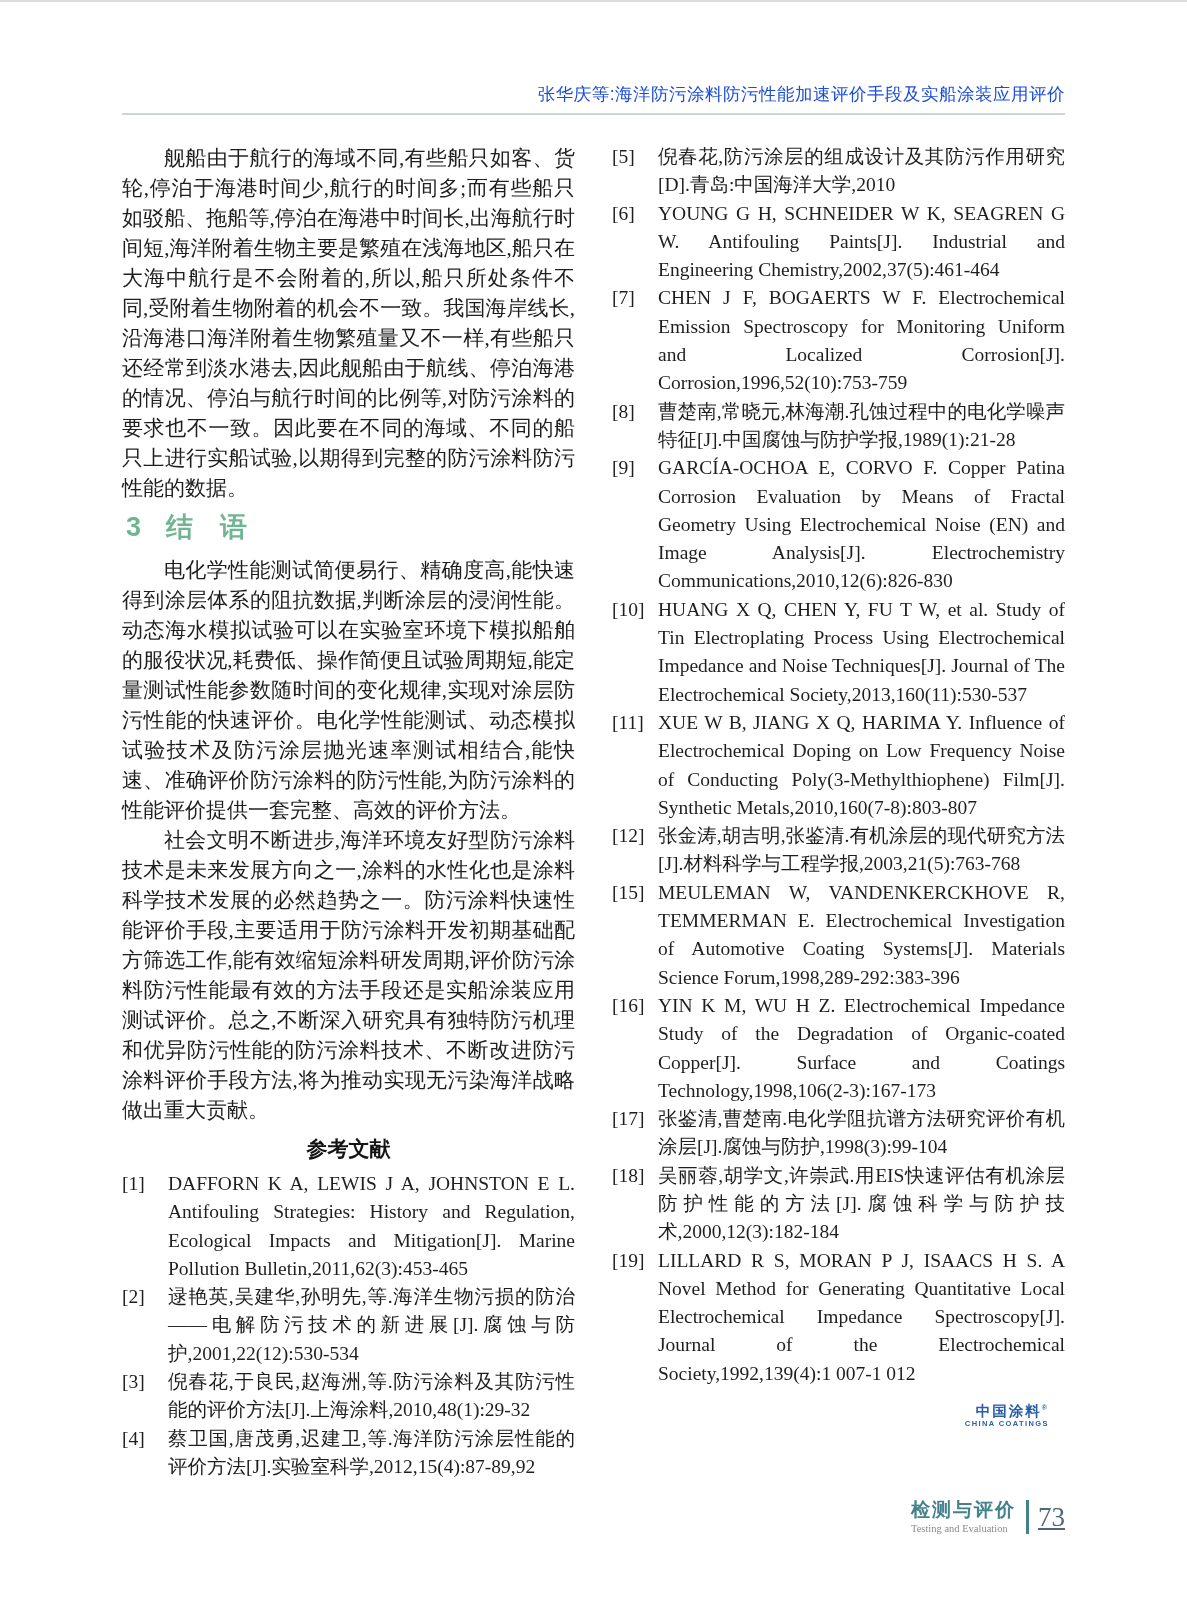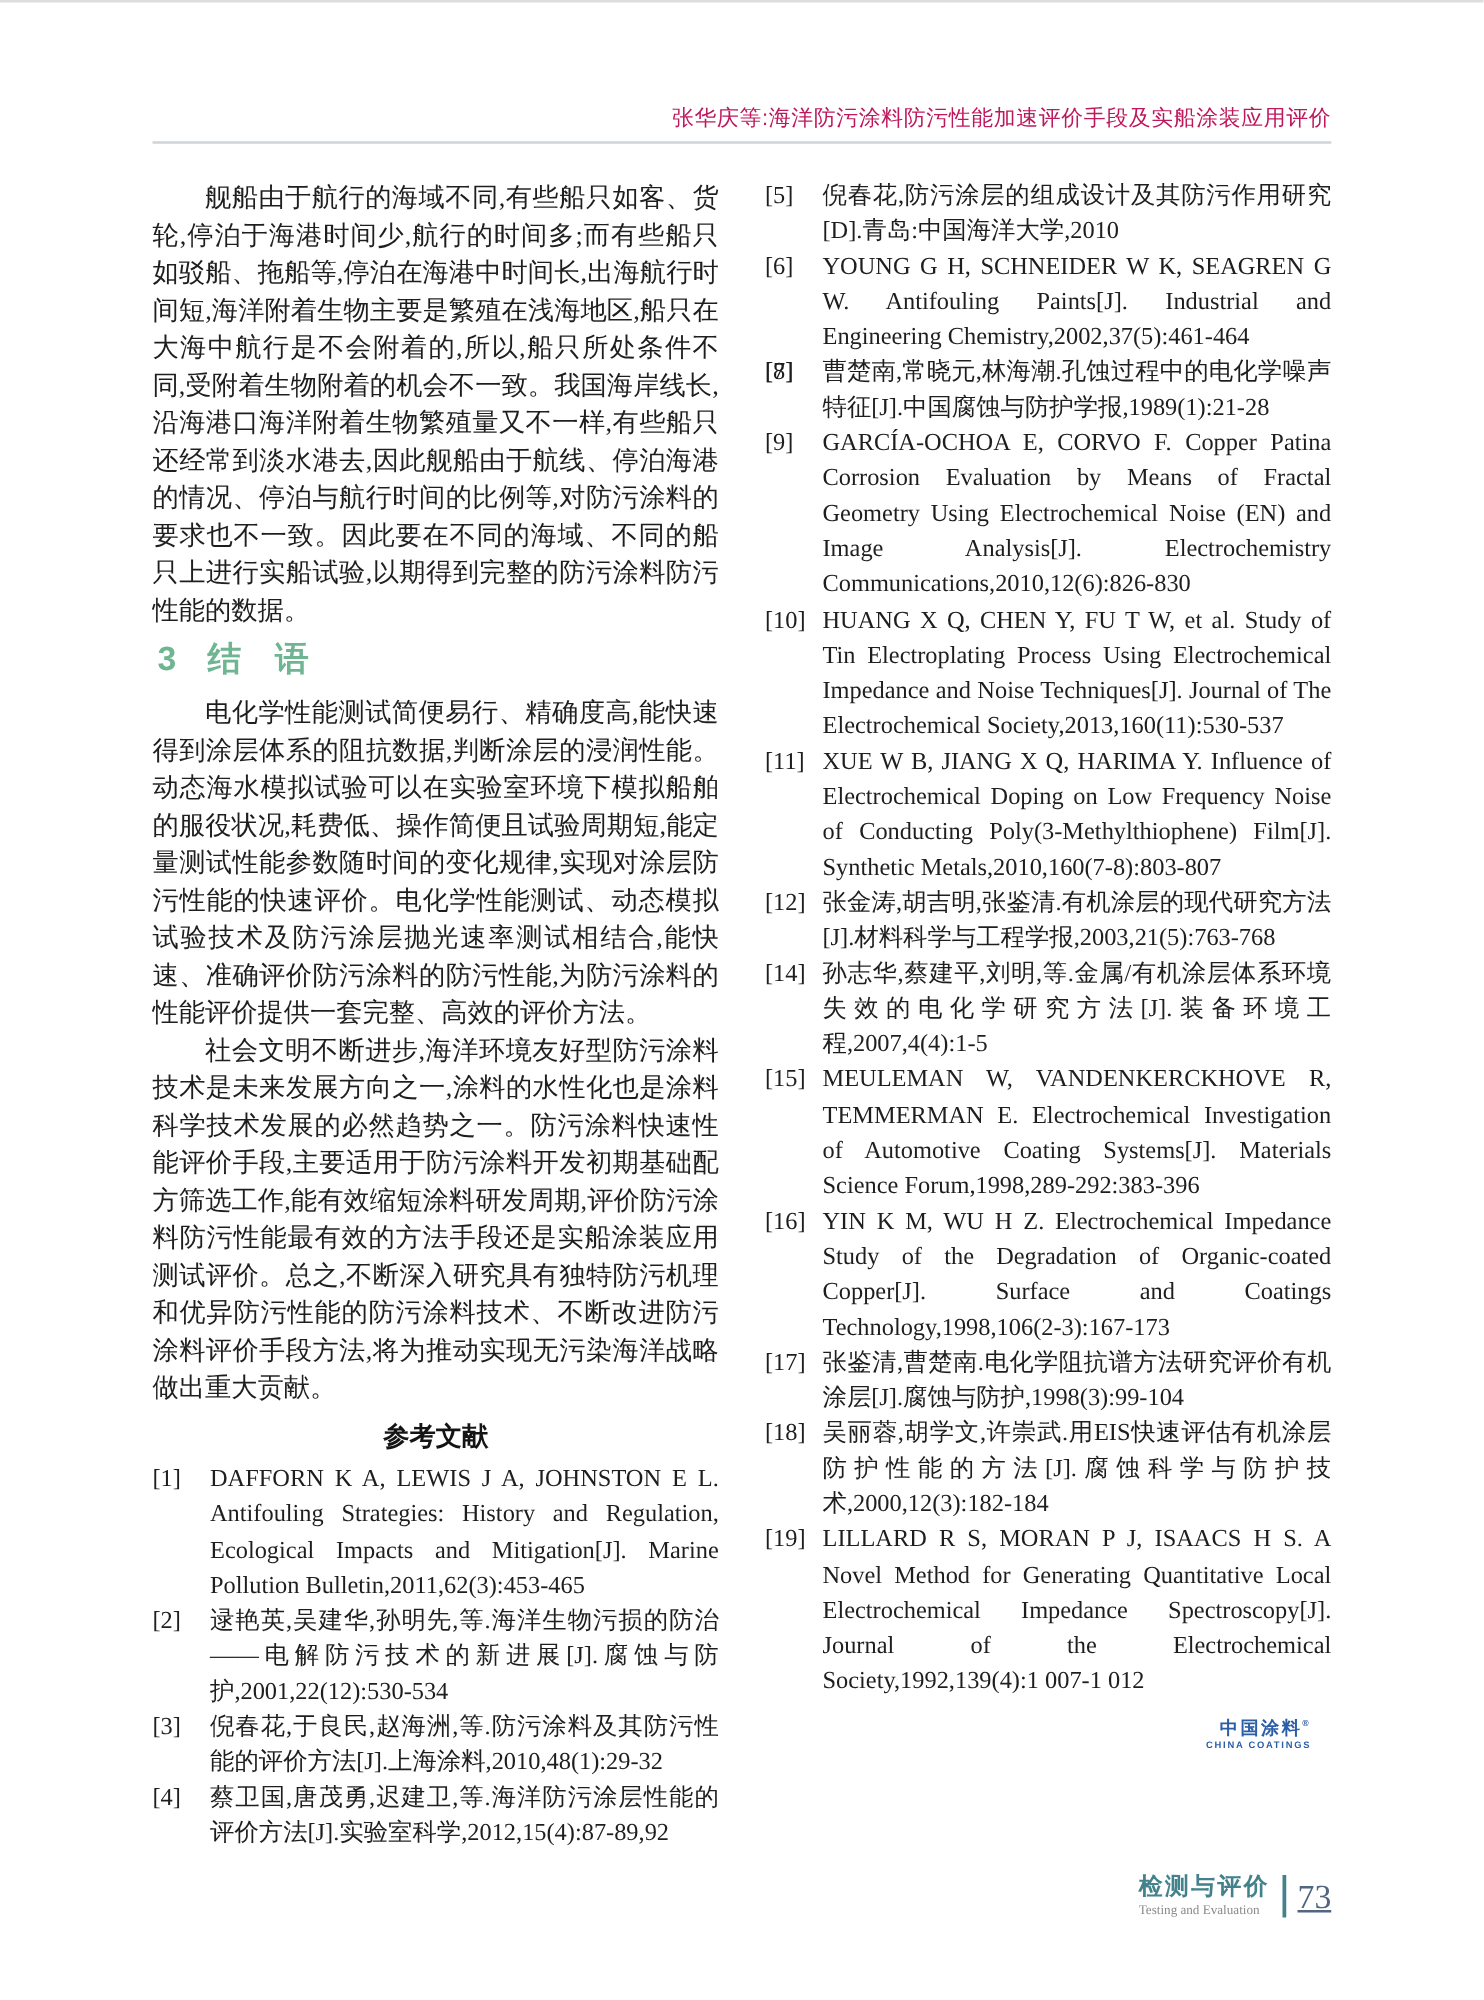--- a/index.html
+++ b/index.html
@@ -5,21 +5,21 @@
   html,body { margin:0; padding:0; background:#ffffff; }
   .page {
     position:relative; width:1187px; height:1600px; background:#ffffff;
     font-family:"Liberation Serif","DejaVu Serif",serif; color:#202020;
     border-top:2px solid #dcdddd; box-sizing:border-box; overflow:hidden;
   }
   .content { position:absolute; left:122px; top:80px; width:943px; }
 
   
   .running-title {
-    text-align:right; color:#be185d; font-size:17.5px; letter-spacing:0.5px;
+    text-align:right; color:#1d4ed8; font-size:17.5px; letter-spacing:0.5px;
     font-family:"Liberation Sans","DejaVu Sans",sans-serif;
   }
   .header-rule { margin-top:7px; border:none; border-top:2px solid #cfd4d8; height:0; }
 
   
   .columns { display:flex; gap:37px; margin-top:28px; }
   .col { width:456px; }
 
   .body-para {
     margin:0; font-size:21px; line-height:30px; text-align:justify;
@@ -122,20 +122,21 @@
               <span class="ref-text">倪春花,防污涂层的组成设计及其防污作用研究[D].青岛:中国海洋大学,2010</span>
             </li>
 
             <li class="ref-item">
               <span class="ref-num">[6]</span>
               <span class="ref-text">YOUNG G H, SCHNEIDER W K, SEAGREN G W. Antifouling Paints[J]. Industrial and Engineering Chemistry,2002,37(5):461-464</span>
             </li>
 
             <li class="ref-item">
               <span class="ref-num">[7]</span>
+              <span class="ref-text">CHEN J F, BOGAERTS W F. Electrochemical Emission Spectroscopy for Monitoring Uniform and Localized Corrosion[J]. Corrosion,1996,52(10):753-759</span>
             </li>
 
             <li class="ref-item">
               <span class="ref-num">[8]</span>
               <span class="ref-text">曹楚南,常晓元,林海潮.孔蚀过程中的电化学噪声特征[J].中国腐蚀与防护学报,1989(1):21-28</span>
             </li>
 
             <li class="ref-item">
               <span class="ref-num">[9]</span>
               <span class="ref-text">GARCÍA-OCHOA E, CORVO F. Copper Patina Corrosion Evaluation by Means of Fractal Geometry Using Electrochemical Noise (EN) and Image Analysis[J]. Electrochemistry Communications,2010,12(6):826-830</span>
@@ -150,24 +151,20 @@
               <span class="ref-num">[11]</span>
               <span class="ref-text">XUE W B, JIANG X Q, HARIMA Y. Influence of Electrochemical Doping on Low Frequency Noise of Conducting Poly(3-Methylthiophene) Film[J]. Synthetic Metals,2010,160(7-8):803-807</span>
             </li>
 
             <li class="ref-item">
               <span class="ref-num">[12]</span>
               <span class="ref-text">张金涛,胡吉明,张鉴清.有机涂层的现代研究方法[J].材料科学与工程学报,2003,21(5):763-768</span>
             </li>
 
 
-            <li class="ref-item">
-              <span class="ref-num">[14]</span>
-              <span class="ref-text">孙志华,蔡建平,刘明,等.金属/有机涂层体系环境失效的电化学研究方法[J].装备环境工程,2007,4(4):1-5</span>
-            </li>
 
             <li class="ref-item">
               <span class="ref-num">[15]</span>
               <span class="ref-text">MEULEMAN W, VANDENKERCKHOVE R, TEMMERMAN E. Electrochemical Investigation of Automotive Coating Systems[J]. Materials Science Forum,1998,289-292:383-396</span>
             </li>
 
             <li class="ref-item">
               <span class="ref-num">[16]</span>
               <span class="ref-text">YIN K M, WU H Z. Electrochemical Impedance Study of the Degradation of Organic-coated Copper[J]. Surface and Coatings Technology,1998,106(2-3):167-173</span>
             </li>

